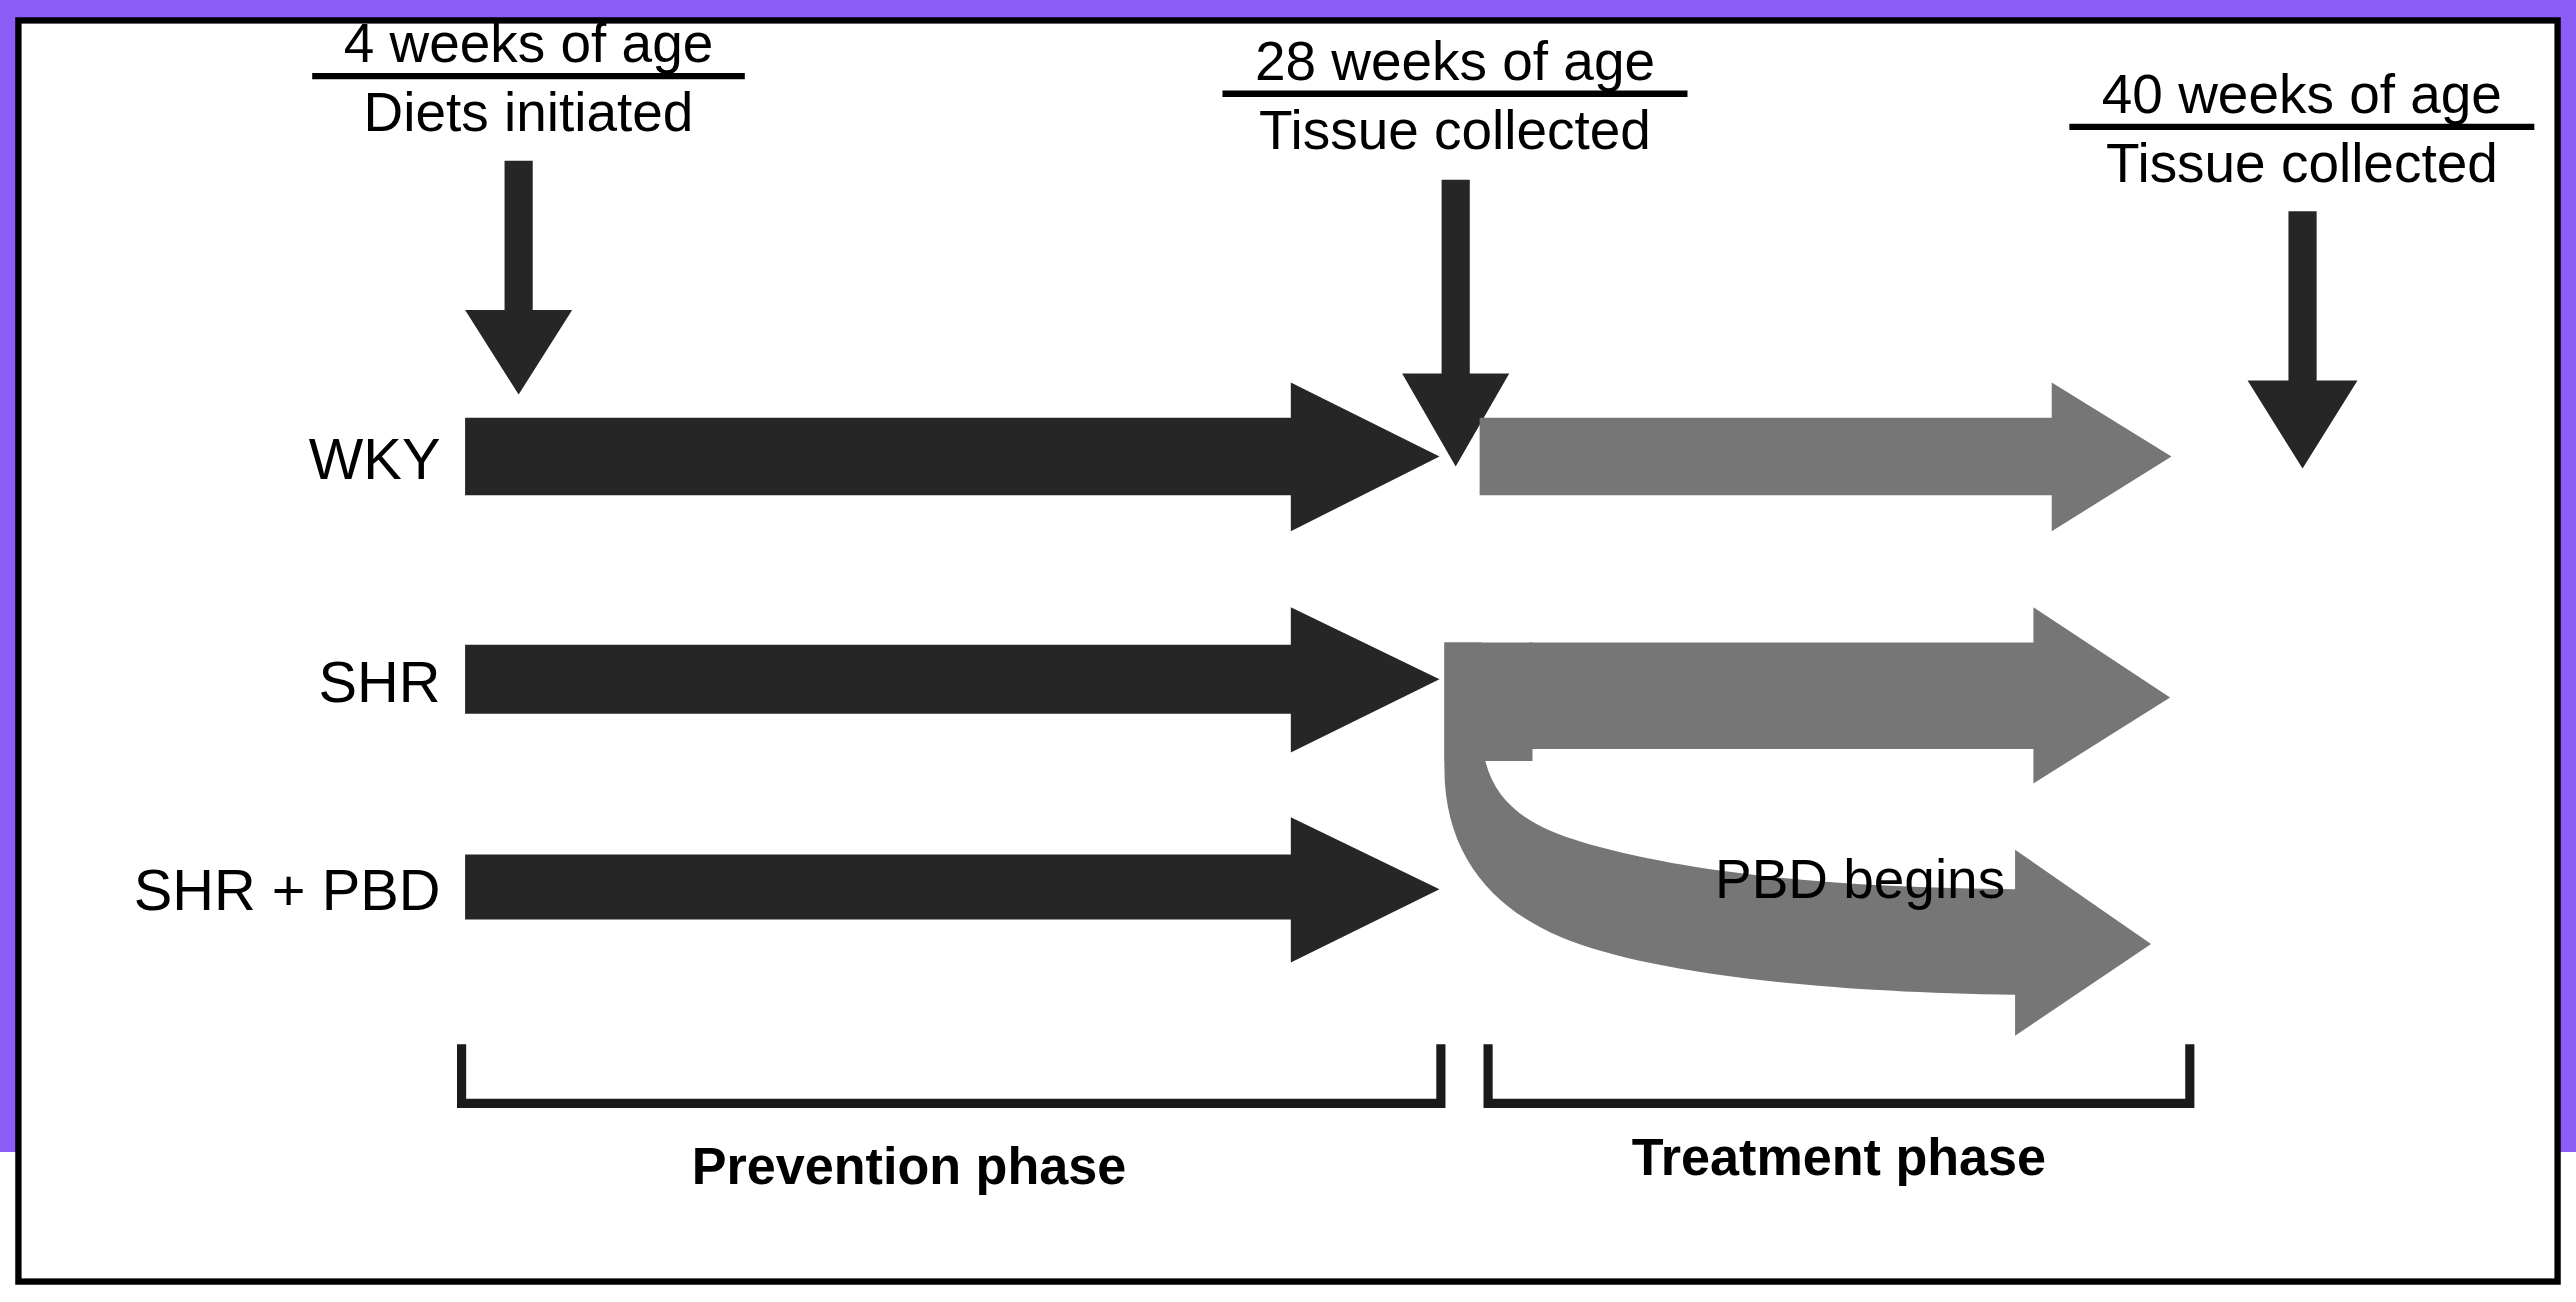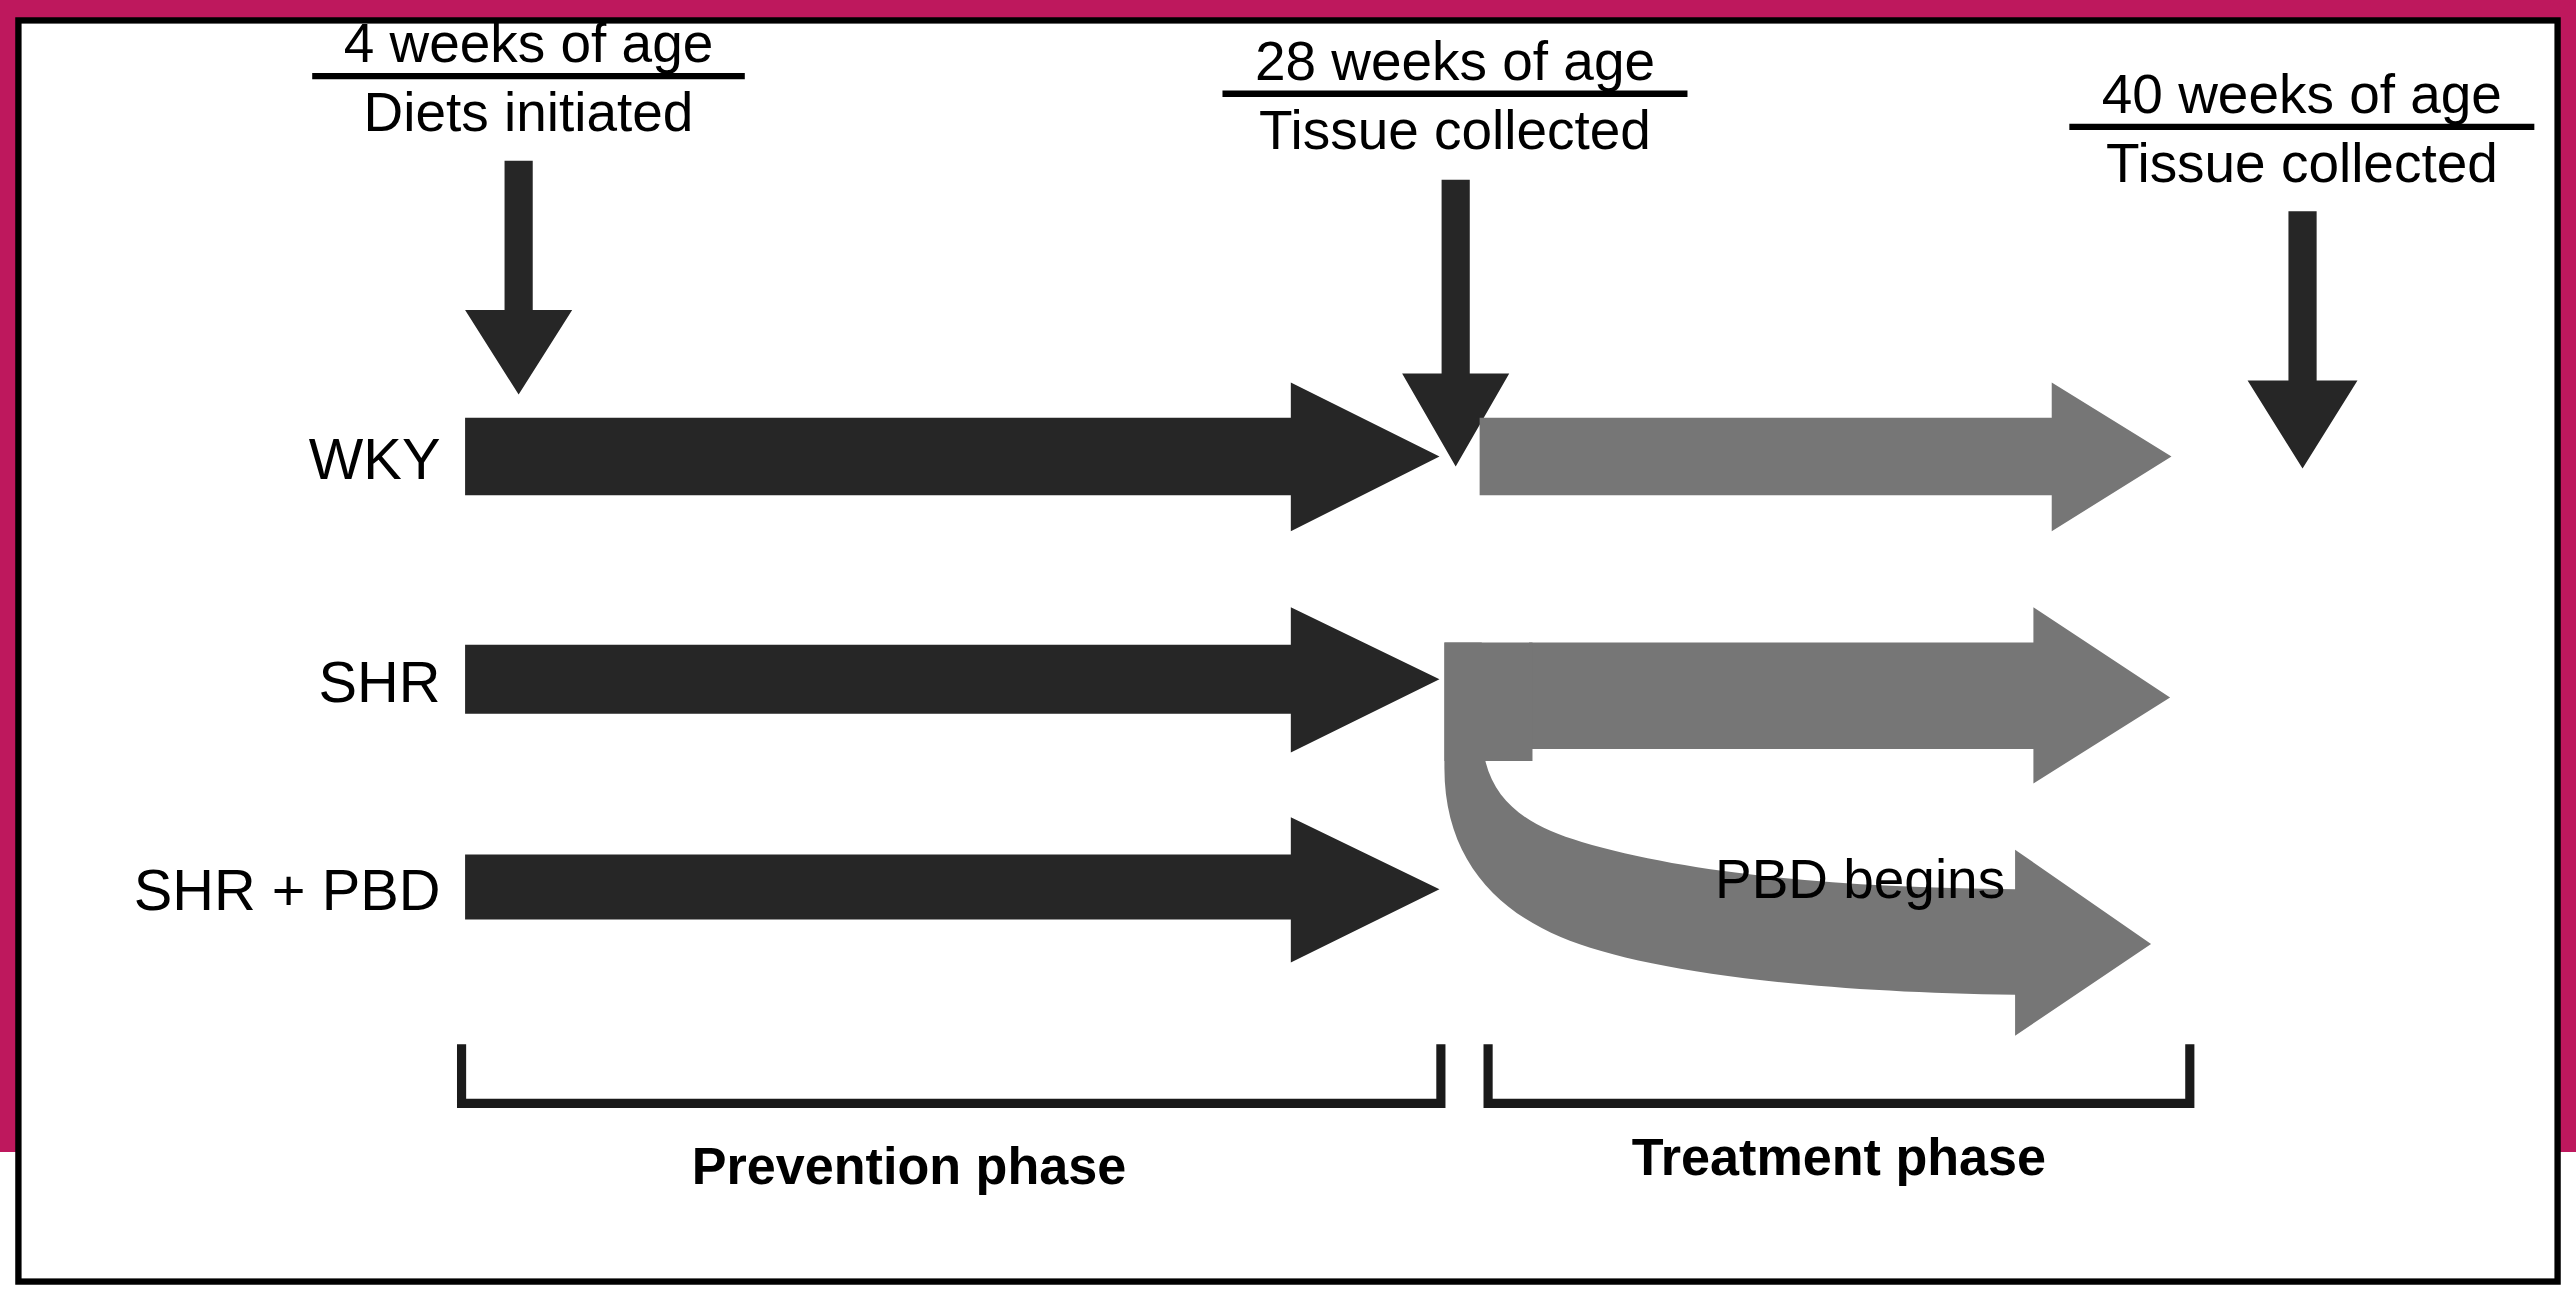--- a/index.html
+++ b/index.html
@@ -10,21 +10,21 @@
   body {
     width: 2576px;
     height: 1302px;
     font-family: "Liberation Sans", sans-serif;
     overflow: hidden;
   }
   #figure-root {
     position: relative;
     width: 2576px;
     height: 1152px;
-    background: #be185d;
+    background: #8b5cf6;
   }
   #diagram-svg {
     position: absolute;
     top: 0;
     left: 0;
     width: 2576px;
     height: 1302px;
     display: block;
   }
   .tl-title {

